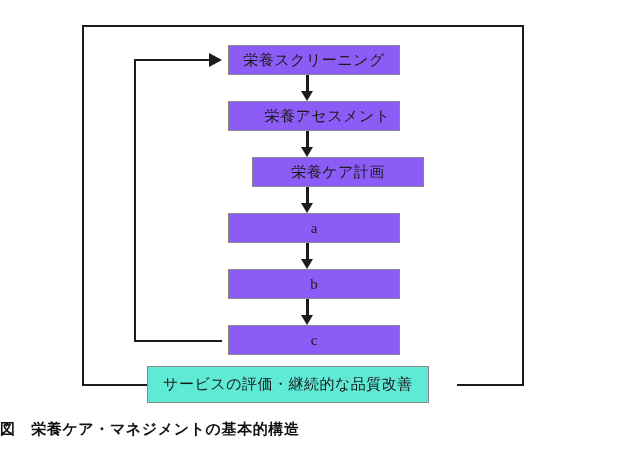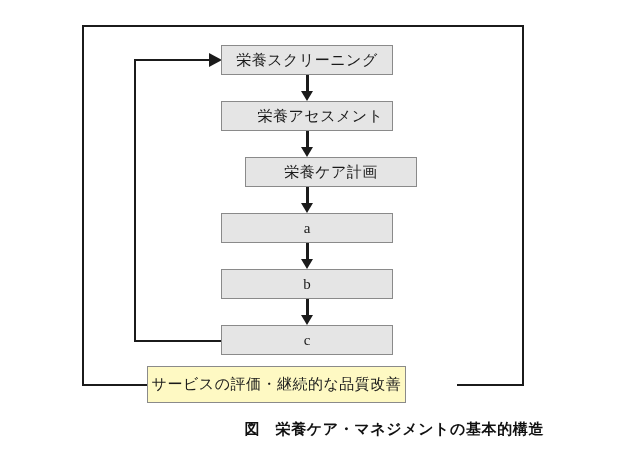--- a/index.html
+++ b/index.html
@@ -84,26 +84,26 @@
     left: 457px;
     top: 384px;
     width: 67px;
     height: 2px;
     background: #1b1b1b;
   }
 
   
   .node {
     position: absolute;
-    left: 221px;
+    left: 228px;
     width: 172px;
     height: 30px;
     border: 1px solid #8a8a8a;
     box-sizing: border-box;
-    background: #e5e5e5;
+    background: #8b5cf6;
     display: flex;
     align-items: center;
     justify-content: center;
     font-size: 15px;
     letter-spacing: 0.5px;
     color: #1a1a1a;
     white-space: nowrap;
   }
   .node.latin {
     font-size: 15px;
@@ -115,25 +115,25 @@
   .node-3 { top: 157px; margin-left: 24px; }
   .node-4 { top: 213px; }
   .node-5 { top: 269px; }
   .node-6 { top: 325px; }
 
   
   .node-bottom {
     position: absolute;
     left: 147px;
     top: 366px;
-    width: 259px;
+    width: 282px;
     height: 37px;
     border: 1px solid #8a8a8a;
     box-sizing: border-box;
-    background: #fef9c3;
+    background: #5eead4;
     display: flex;
     align-items: center;
     justify-content: center;
     font-size: 15px;
     letter-spacing: 0.5px;
     color: #1a1a1a;
     white-space: nowrap;
   }
 
   
@@ -159,21 +159,21 @@
   .arr-3 { top: 187px; height: 17px; }
   .arr-4 { top: 243px; height: 17px; }
   .arr-5 { top: 299px; height: 17px; }
 
   
   .caption {
     position: absolute;
     left: 0;
     top: 420px;
     width: 544px;
-    text-align: right;
+    text-align: left;
     font-size: 15px;
     font-weight: bold;
     letter-spacing: 0.6px;
     color: #111111;
   }
 </style>
 </head>
 <body>
 
 <div id="figure-root">

